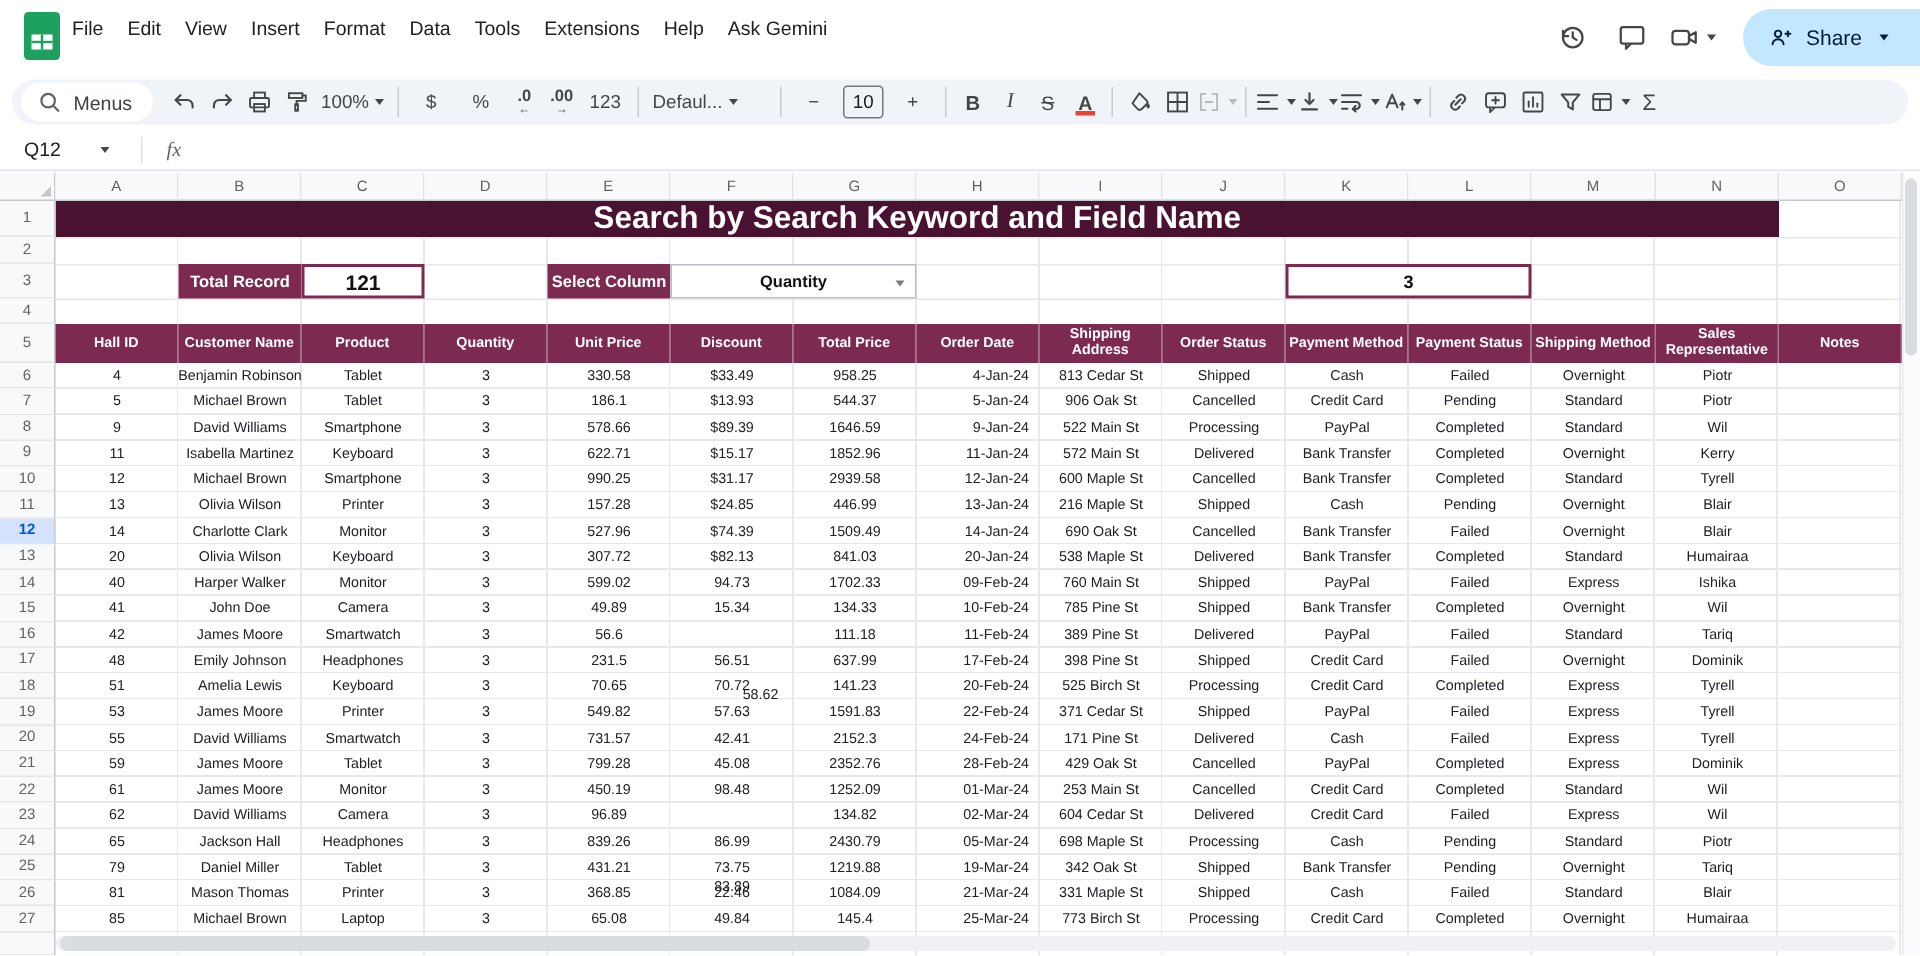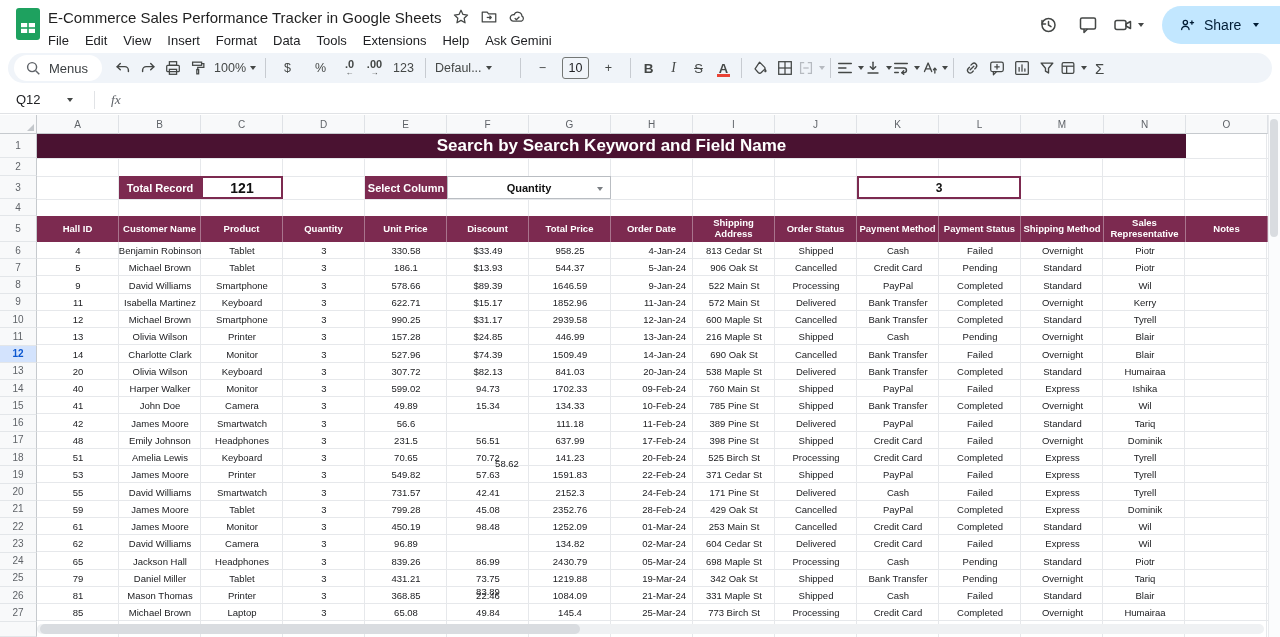--- a/index.html
+++ b/index.html
@@ -72,21 +72,21 @@
     border-right:1px solid #c6cace;border-bottom:1px solid #e3e6e9;display:flex;align-items:center;
     justify-content:center;font-size:10px;color:#5f6368}
   .rh.sel{background:var(--sel-bg,#d3e3fd);color:var(--sel-tx,#0b57d0);font-weight:bold}
   #gridbg{position:absolute;left:37px;top:19px;width:1231px;height:503px;
     background-image:repeating-linear-gradient(to right,transparent 0,transparent 81px,#e6e8eb 81px,#e6e8eb 82px)}
   #databg{position:absolute;left:37px;top:127px;width:1231px;height:395px;
     background-image:repeating-linear-gradient(to bottom,transparent 0,transparent 16.25px,#e6e8eb 16.25px,#e6e8eb 17.25px)}
   .hl{position:absolute;left:37px;width:1231px;height:1px;background:#e6e8eb}
   #hl1{top:43px}#hl2{top:61px}#hl3{top:84px}
   .banner{position:absolute;left:37px;top:19px;width:1149px;height:24px;background:var(--banner-bg,#4a1231);
-    color:#fff;font-weight:bold;font-size:17px;display:flex;align-items:center;justify-content:center;white-space:nowrap}
+    color:#fff;font-weight:bold;font-size:21px;display:flex;align-items:center;justify-content:center;white-space:nowrap}
   .lbl{position:absolute;top:61px;height:23px;background:var(--header-bg,#7c2a50);color:#fff;font-weight:bold;
     font-size:11px;display:flex;align-items:center;justify-content:center;box-sizing:border-box}
   .val{position:absolute;top:61px;height:23px;background:#fff;display:flex;align-items:center;
     justify-content:center;box-sizing:border-box;color:#111}
   #lbl-total{left:119px;width:82px}
   #val-total{left:201px;width:82px;border:2px solid var(--header-bg,#7c2a50);font-weight:bold;font-size:14px}
   #lbl-select{left:365px;width:82px}
   #dd-select{left:447px;width:164px;border:1px solid #b9bdc2;font-weight:bold;font-size:11px}
   #dd-select .caret{position:absolute;right:7px;top:10px;border-top-color:#7a7e83}
   #lbl-keyword{left:693px;width:164px}
@@ -111,41 +111,20 @@
   <header class="topbar">
     <div class="logo">
       <svg viewBox="0 0 24 32">
           <rect width="24" height="32" rx="3" fill="#1ea15f"></rect>
         <rect x="5" y="15" width="14" height="10" fill="#fff"></rect>
         <line x1="5" y1="20" x2="19" y2="20" stroke="#1ea15f" stroke-width="1.6"></line>
         <line x1="12" y1="15" x2="12" y2="25" stroke="#1ea15f" stroke-width="1.6"></line>
         </svg>
     </div>
     <div class="tcol">
-      <div class="trow1">
-        <span class="doc-title">E-Commerce Sales Performance Tracker in Google Sheets</span>
-        <span class="ticon">
-          <svg class="ic" viewBox="0 0 20 20" fill="none" stroke="#444746" stroke-width="1.4" stroke-linejoin="round">
-              <path d="M10 2.5 L12.2 7.2 L17.3 7.8 L13.5 11.3 L14.5 16.4 L10 13.8 L5.5 16.4 L6.5 11.3 L2.7 7.8 L7.8 7.2 Z"></path>
-            </svg>
-          </span>
-        <span class="ticon">
-          <svg class="ic" viewBox="0 0 20 20" fill="none" stroke="#444746" stroke-width="1.4" stroke-linejoin="round">
-              <path d="M2.5 4.5 H8 l1.5 2 H17.5 V15.5 H2.5 Z"></path>
-              <line x1="7.5" y1="10.5" x2="12" y2="10.5"></line>
-              <path d="M10.5 8.5 L12.5 10.5 L10.5 12.5"></path>
-            </svg>
-          </span>
-        <span class="ticon">
-          <svg class="ic" viewBox="0 0 20 20" fill="none" stroke="#444746" stroke-width="1.4" stroke-linejoin="round">
-              <path d="M6 14.5 a3.5 3.5 0 1 1 .8 -6.9 A4.5 4.5 0 0 1 15.5 9 a3 3 0 0 1 -.5 5.5 Z"></path>
-              <path d="M7.5 11.3 L9.3 13.1 L12.7 9.7"></path>
-            </svg>
-          </span>
-      </div>
       <nav class="menubar" id="menubar">
           <span class="mi">File</span>
           <span class="mi">Edit</span>
           <span class="mi">View</span>
           <span class="mi">Insert</span>
           <span class="mi">Format</span>
           <span class="mi">Data</span>
           <span class="mi">Tools</span>
           <span class="mi">Extensions</span>
           <span class="mi">Help</span>

